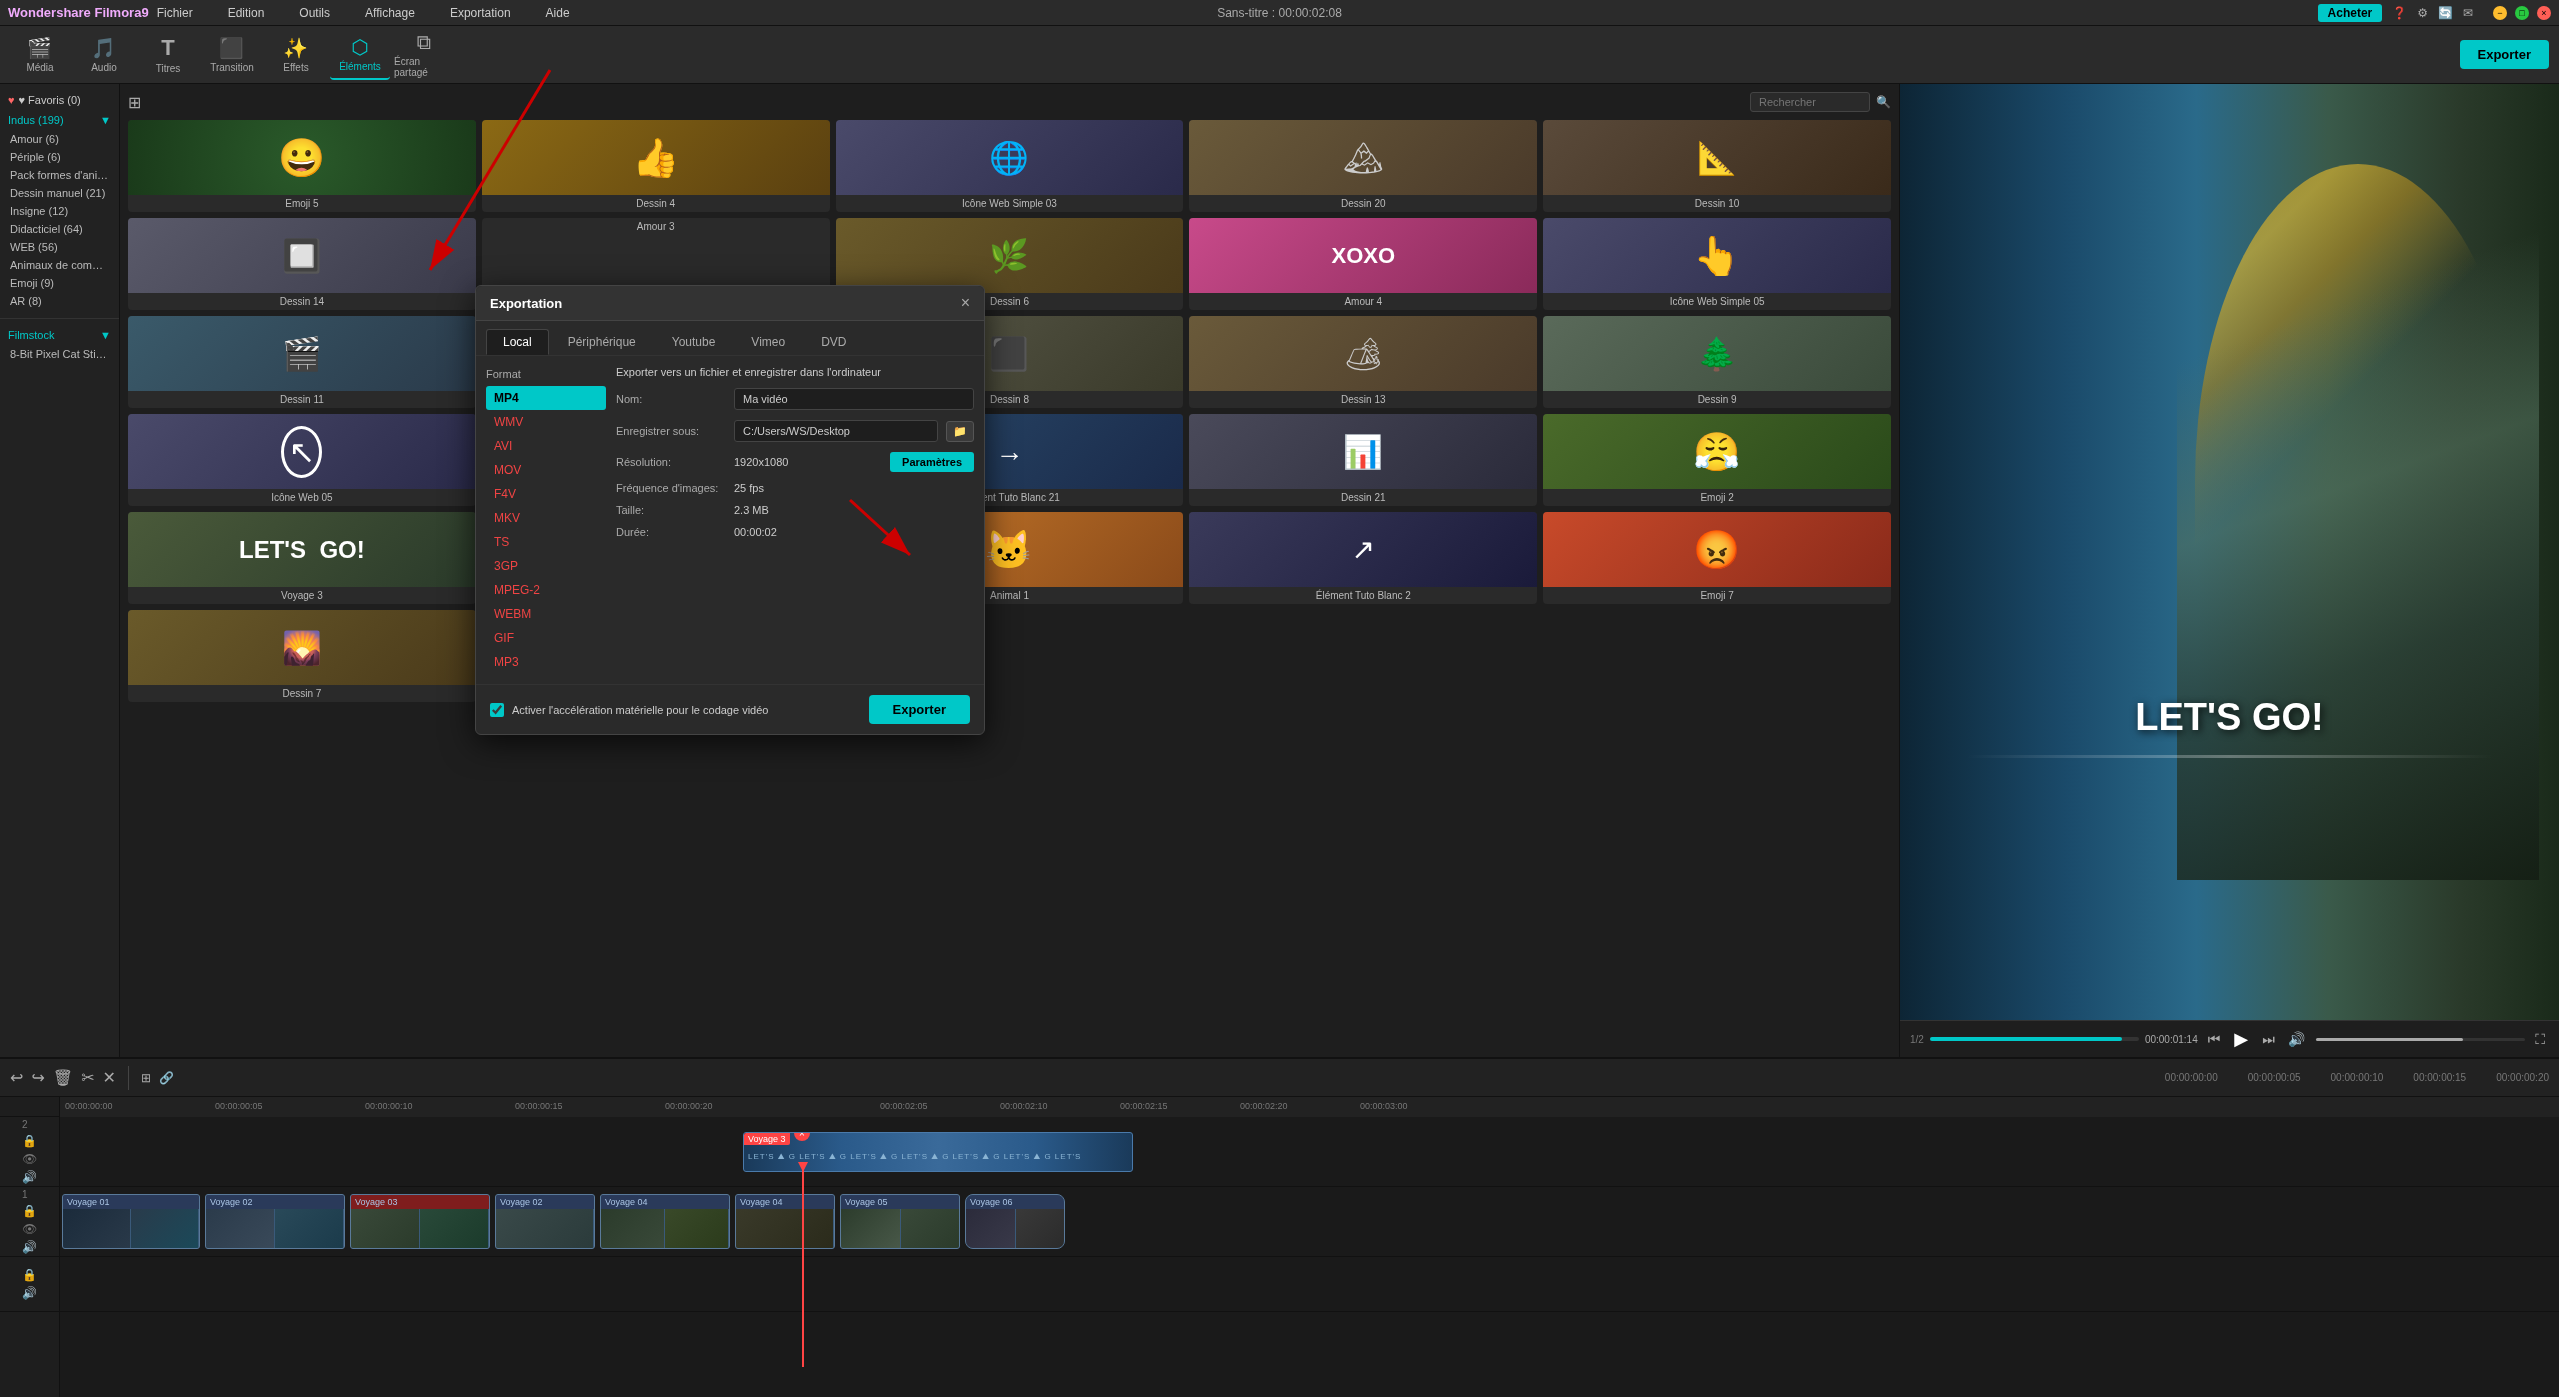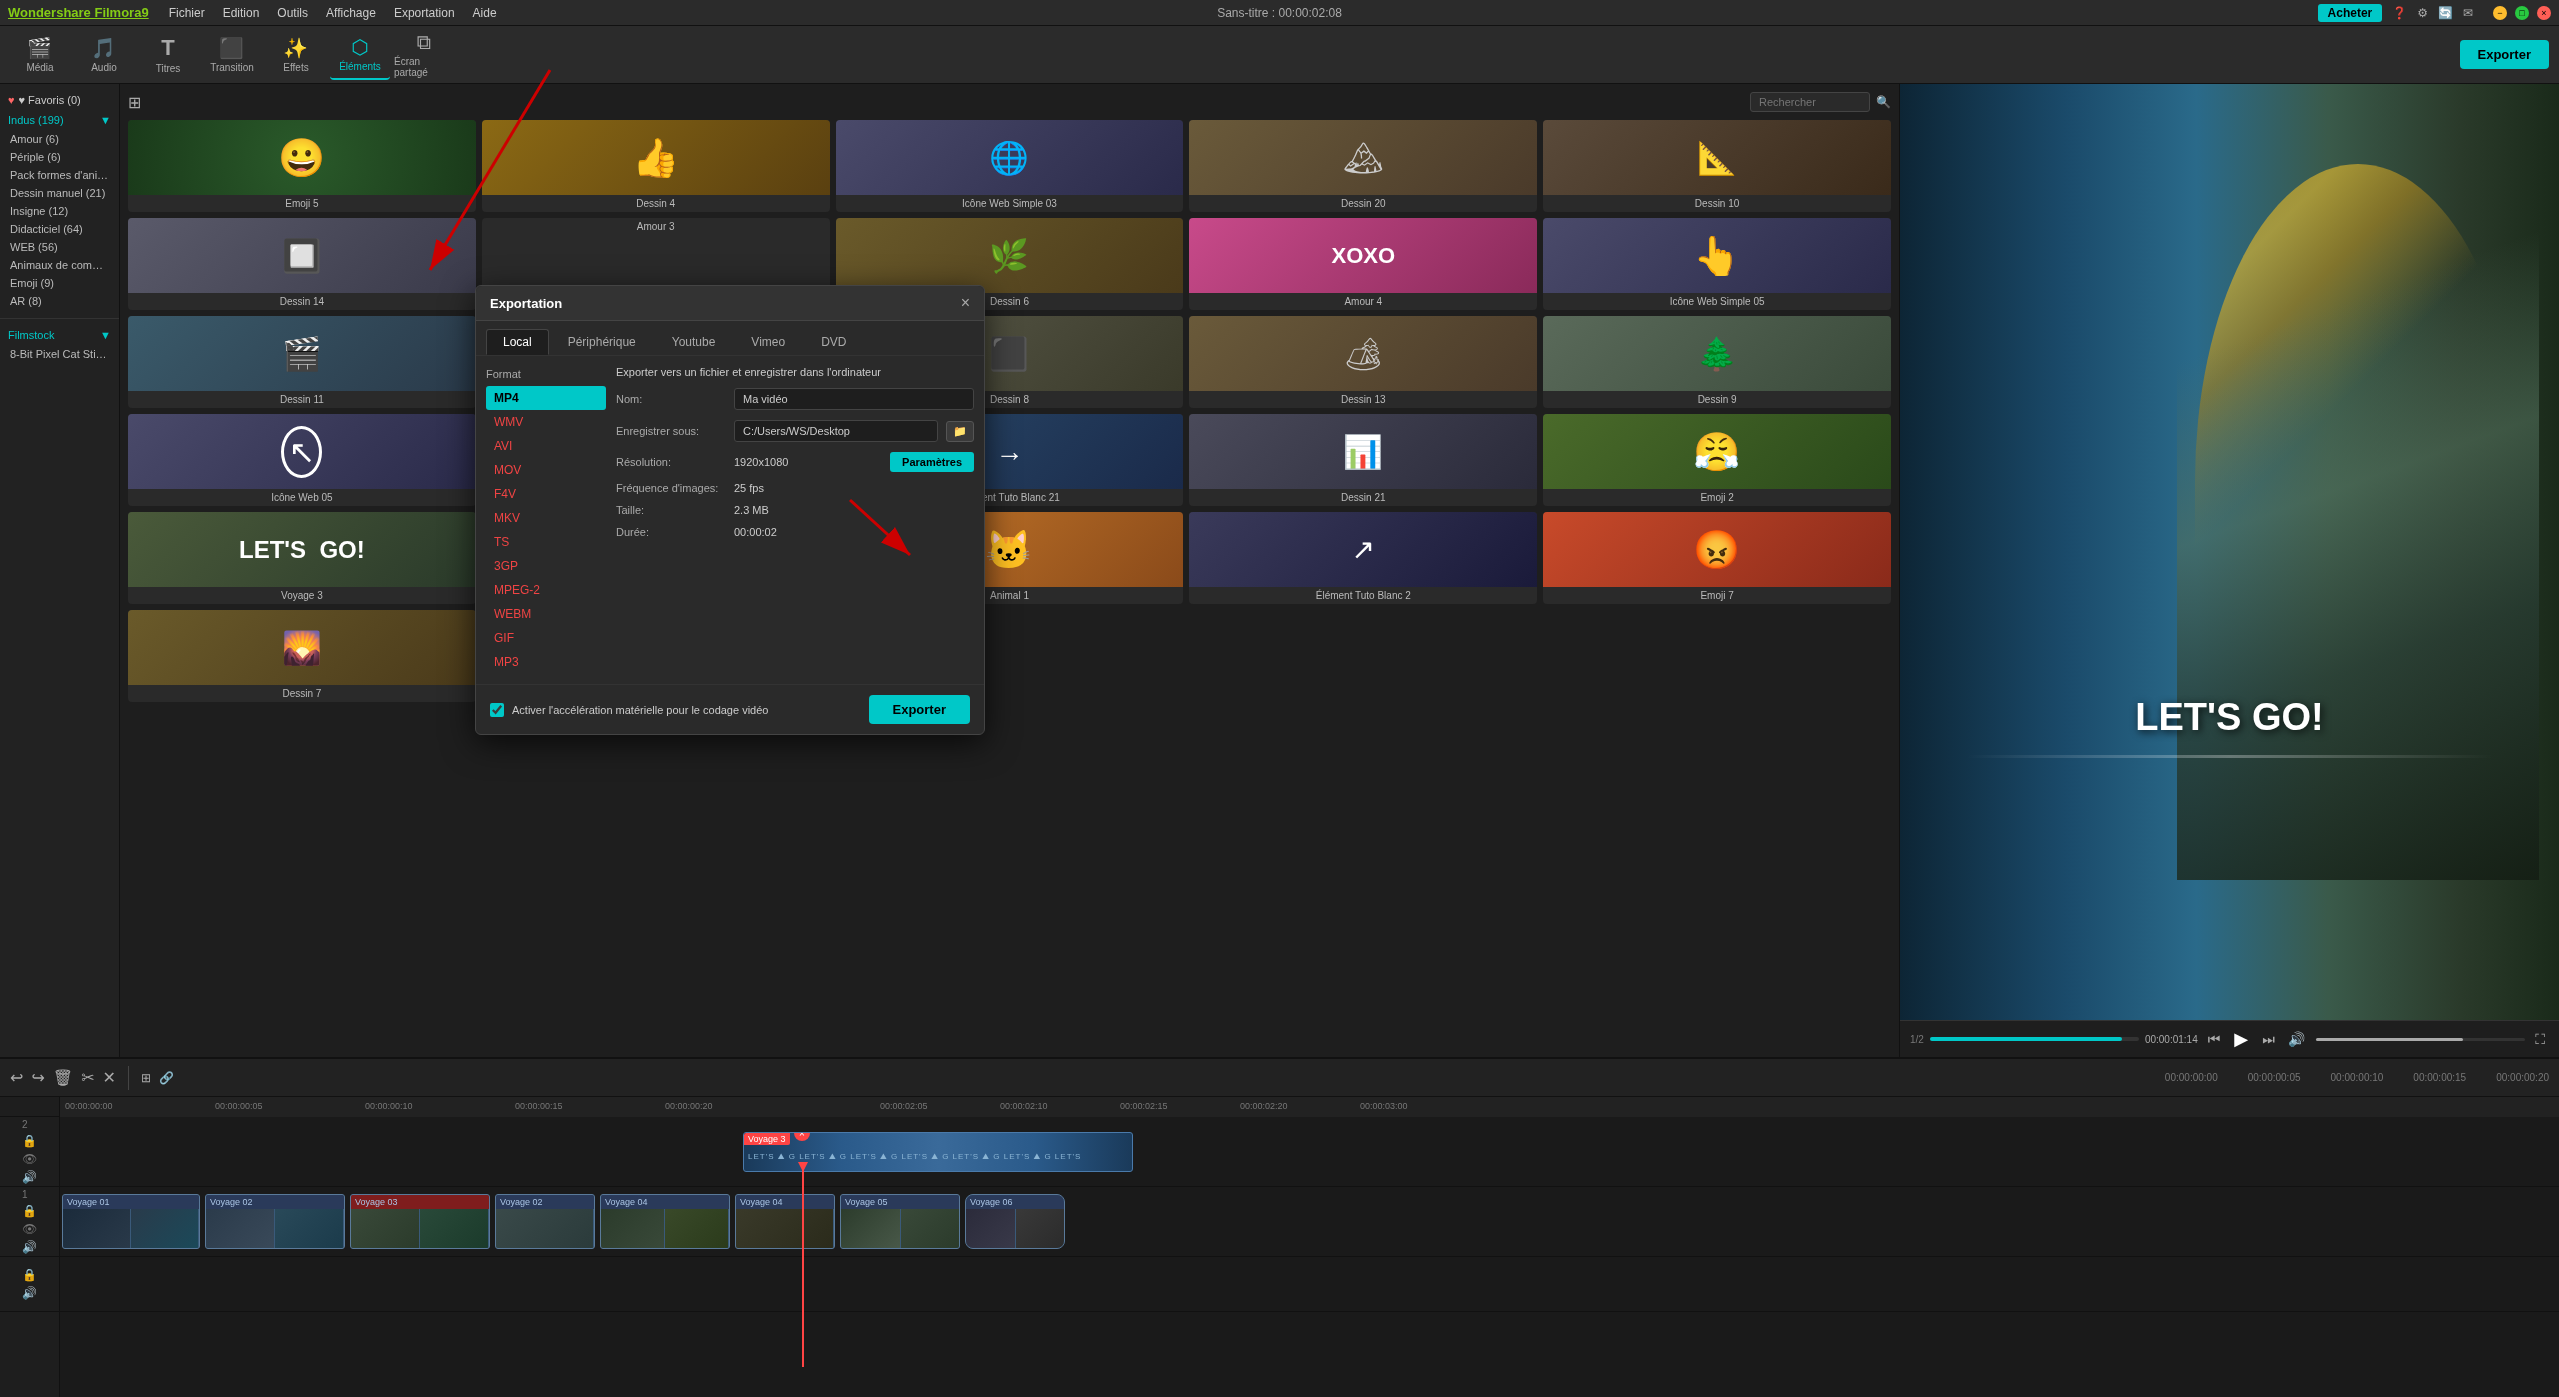--- a/index.html
+++ b/index.html
@@ -9,29 +9,28 @@
     .menu-bar {
       background: #2b2b2b;
       height: 26px;
       display: flex;
       align-items: center;
       padding: 0 8px;
       border-bottom: 1px solid #111;
       position: relative;
     }
     .menu-bar .app-logo {
-      color: #84cc16;
+      color: #f0abfc;
       font-size: 13px;
       font-weight: bold;
-      margin-right: 20px;
-      text-decoration: underline;
+      margin-right: 8px;
     }
     .menu-bar .menu-items {
       display: flex;
-      gap: 18px;
+      gap: 35px;
     }
     .menu-bar .menu-item {
       color: #ccc;
       font-size: 12px;
       cursor: pointer;
     }
     .menu-bar .title-center {
       position: absolute;
       left: 50%;
       transform: translateX(-50%);

